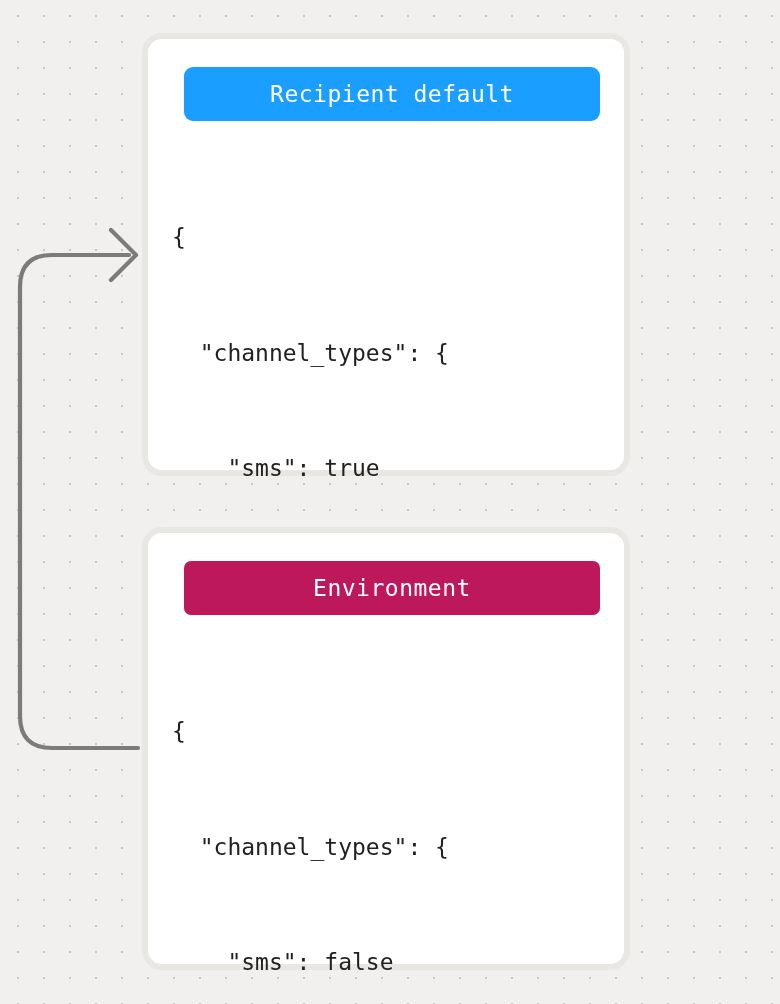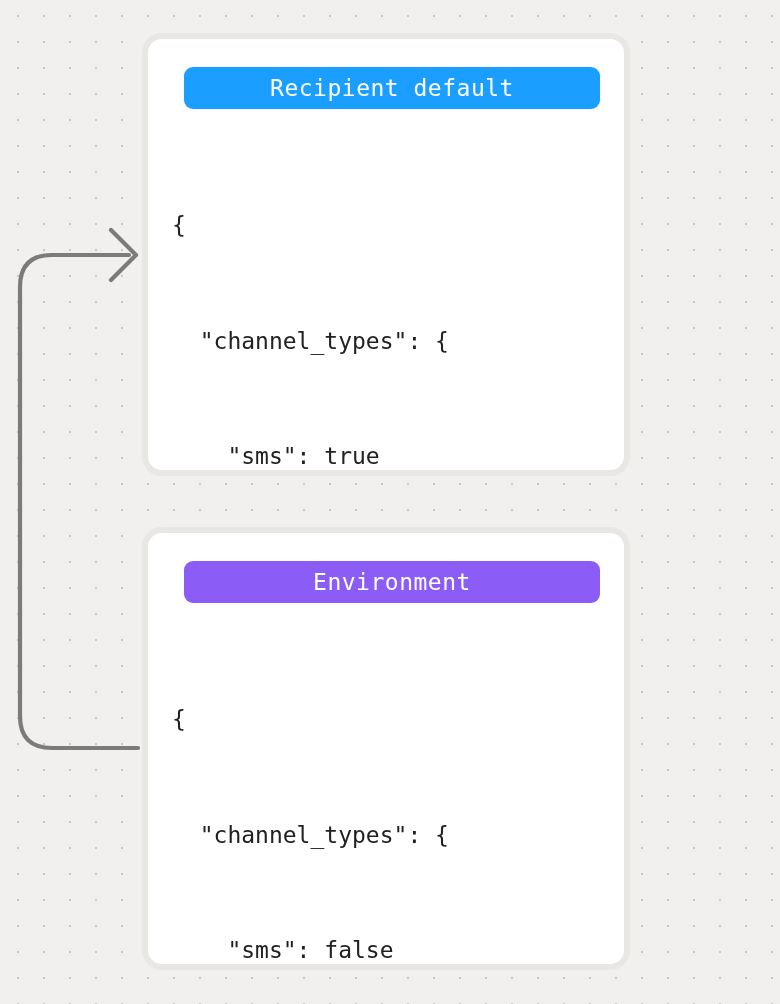--- a/index.html
+++ b/index.html
@@ -28,21 +28,21 @@
     width: 488px;
     height: 443px;
     background: #ffffff;
     border: 6px solid #e8e7e4;
     border-radius: 20px;
   }
   .card.card-top { top: 33px; }
   .card.card-bottom { top: 527px; }
   .card-header {
     margin: 28px 24px 0 36px;
-    height: 42px;
+    height: 54px;
     border-radius: 9px;
     display: flex;
     align-items: center;
     justify-content: center;
     color: #ffffff;
     font-size: 23px;
     letter-spacing: 0.5px;
   }
   .code {
     margin: 20px 24px 0 24px;
@@ -75,21 +75,21 @@
       <div class="code-line">    "sms": true</div>
       <div class="code-line">  },</div>
       <div class="code-line em">  "categories": {</div>
       <div class="code-line em">    "collaboration": true</div>
       <div class="code-line em">  }</div>
       
     </div>
   </div>
 
   <div class="card card-bottom">
-    <div class="card-header" style="background-color: #8b5cf6;">Environment</div>
+    <div class="card-header" style="background-color: #be185d; border-radius: 7px;">Environment</div>
     <div class="code">
       <div class="code-line">{</div>
       <div class="code-line">  "channel_types": {</div>
       <div class="code-line">    "sms": false</div>
       
       
       
       
       
     </div>

